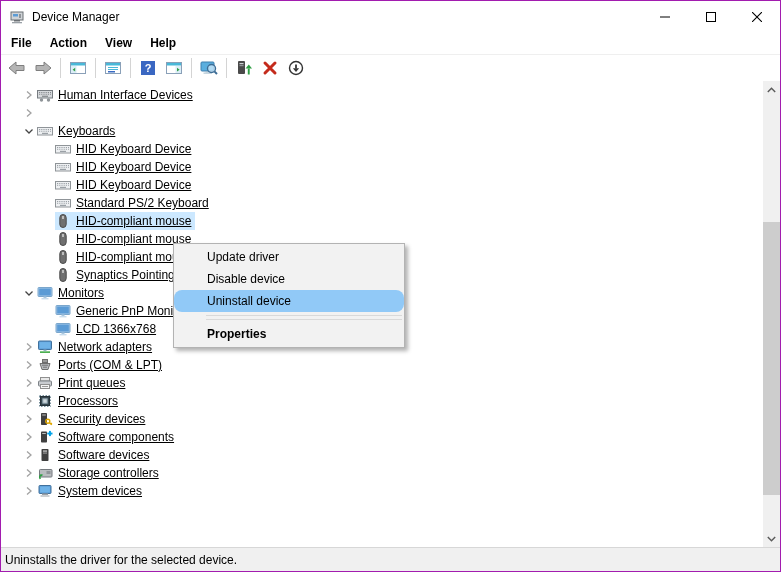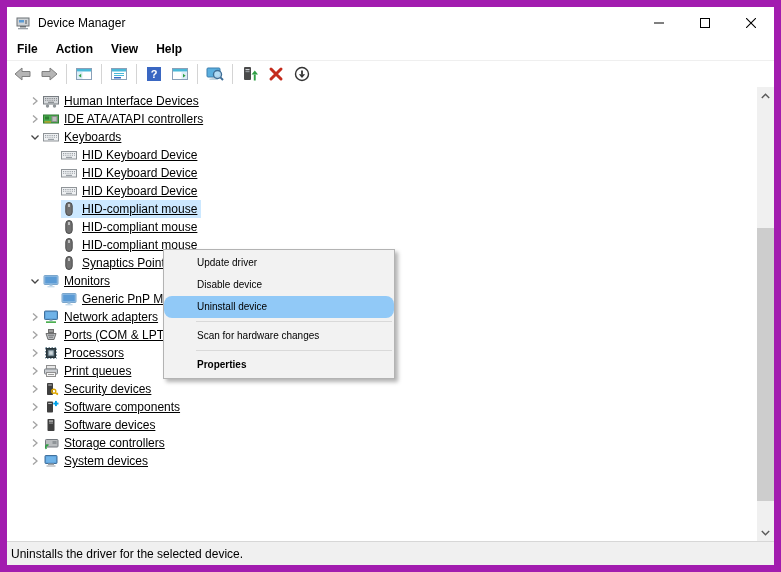--- a/index.html
+++ b/index.html
@@ -1,18 +1,18 @@
 <!DOCTYPE html>
 <html style="--menu-highlight: #91c9f7; --tree-selection: #cce8ff;"><head>
 <meta charset="utf-8">
 <style>
   html,body { margin:0; padding:0; background:#fff; }
   .window {
     position:relative; width:781px; height:572px; box-sizing:border-box;
-    border:7px solid #a21caf; background:#fff; overflow:hidden;
+    border:1px solid #a21caf; background:#fff; overflow:hidden;
     font-family:"Liberation Sans","DejaVu Sans",sans-serif; color:#000;
     -webkit-font-smoothing:antialiased;
   }
   
   .titlebar { height:31px; display:flex; align-items:center; background:#fff; }
   .app-icon { margin-left:8px; width:16px; height:16px; flex:none; }
   .title-text { margin-left:7px; font-size:12px; }
   .controls { margin-left:auto; display:flex; height:100%; }
   .ctl { width:46px; height:100%; display:flex; align-items:center; justify-content:center; }
   
@@ -32,23 +32,23 @@
   .selwrap { display:flex; align-items:center; height:18px; padding-right:4px;text-decoration:underline; }
   .trow.selected .selwrap { background:var(--tree-selection,#cce8ff); }
   .ticon { width:16px; height:16px; flex:none; display:flex; align-items:center; justify-content:center; }
   .tlabel { margin-left:5px; }
   
   .scrollbar { position:absolute; top:0; right:0; bottom:0; width:17px; background:#f0f0f0; }
   .sb-btn { position:absolute; left:0; width:17px; height:17px; display:flex; align-items:center; justify-content:center; }
   .sb-up { top:0; } .sb-down { bottom:0; }
   .sb-thumb { position:absolute; left:0; width:17px; top:141px; height:273px; background:#cdcdcd; }
   
-  .ctx { position:absolute; left:156px; top:242px; width:230px; z-index:20;
+  .ctx { position:absolute; left:172px; top:242px; width:230px; z-index:20;
     background:#f2f2f2; border:1px solid #b3b3b3; box-shadow:3px 3px 4px rgba(0,0,0,0.3);
-    padding:2px 0; font-size:10px; }
+    padding:2px 0; font-size:12px; }
   .ctx-item { height:22px; line-height:22px; padding-left:33px; }
   .ctx-item.hl { background:var(--menu-highlight,#91c9f7);border-radius:8px; }
   .ctx-item.bold { font-weight:bold; }
   .ctx-sep { height:1px; background:#d9d9d9; margin:3px 2px 3px 32px; }
   
   .statusbar { position:absolute; left:0; right:0; bottom:0; height:24px; box-sizing:border-box;
     background:#f0f0f0; border-top:1px solid #d7d7d7; display:flex; align-items:center;
     padding-left:4px; font-size:12px; }
 </style>
 </head>
@@ -213,31 +213,20 @@
             <span class="tlabel">Human Interface Devices</span>
           </span>
         </div>
         <div class="trow">
           <span class="spacer" style="width: 20px;"></span>
           <span class="twisty">
             <svg width="16" height="16" viewBox="0 0 16 16">
               <polyline points="6,4.5 10,8 6,11.5" fill="none" stroke="#a2a2a2" stroke-width="1.3"></polyline>
             </svg>
           </span>
-          <span class="selwrap">
-            <span class="ticon">
-              <svg width="16" height="16" viewBox="0 0 16 16">
-                <rect x="0.5" y="4" width="15" height="8" fill="#4caf50" stroke="#2e7d32"></rect>
-                <rect x="9" y="5.5" width="5" height="5" fill="#bdbdbd" stroke="#8d8d8d"></rect>
-                <rect x="1.5" y="10.3" width="6.5" height="1.3" fill="#c9a227"></rect>
-                <rect x="2" y="5.5" width="4" height="3" fill="#2e7d32"></rect>
-              </svg>
-            </span>
-            <span class="tlabel">IDE ATA/ATAPI controllers</span>
-          </span>
         </div>
         <div class="trow">
           <span class="spacer" style="width: 20px;"></span>
           <span class="twisty">
             <svg width="16" height="16" viewBox="0 0 16 16">
               <polyline points="4.5,6.5 8,10 11.5,6.5" fill="none" stroke="#454545" stroke-width="1.3"></polyline>
             </svg>
           </span>
           <span class="selwrap">
             <span class="ticon">
@@ -289,20 +278,35 @@
               <svg width="16" height="16" viewBox="0 0 16 16">
                 <rect x="0.5" y="4.5" width="15" height="7.5" fill="#eef0f2" stroke="#8f9498"></rect>
                 <line x1="2" y1="6.5" x2="14" y2="6.5" stroke="#9aa0a6" stroke-width="1.1" stroke-dasharray="1.2,1"></line>
                 <line x1="2" y1="8.3" x2="14" y2="8.3" stroke="#9aa0a6" stroke-width="1.1" stroke-dasharray="1.2,1"></line>
                 <rect x="5" y="9.8" width="6" height="1.2" fill="#9aa0a6"></rect>
               </svg>
             </span>
             <span class="tlabel">HID Keyboard Device</span>
           </span>
         </div>
+        <div class="trow">
+          <span class="spacer" style="width: 38px;"></span>
+          <span class="twisty"></span>
+          <span class="selwrap">
+            <span class="ticon">
+              <svg width="16" height="16" viewBox="0 0 16 16">
+                <rect x="0.5" y="4.5" width="15" height="7.5" fill="#eef0f2" stroke="#8f9498"></rect>
+                <line x1="2" y1="6.5" x2="14" y2="6.5" stroke="#9aa0a6" stroke-width="1.1" stroke-dasharray="1.2,1"></line>
+                <line x1="2" y1="8.3" x2="14" y2="8.3" stroke="#9aa0a6" stroke-width="1.1" stroke-dasharray="1.2,1"></line>
+                <rect x="5" y="9.8" width="6" height="1.2" fill="#9aa0a6"></rect>
+              </svg>
+            </span>
+            <span class="tlabel">Standard PS/2 Keyboard</span>
+          </span>
+        </div>
         <div class="trow selected">
           <span class="spacer" style="width: 38px;"></span>
           <span class="twisty"></span>
           <span class="selwrap">
             <span class="ticon">
               <svg width="16" height="16" viewBox="0 0 16 16">
                 <rect x="4.8" y="1.5" width="6.4" height="13" rx="3.2" fill="#707070" stroke="#4c4c4c"></rect>
                 <line x1="8" y1="3" x2="8" y2="6" stroke="#e9e9e9" stroke-width="1.3"></line>
               </svg>
             </span>
@@ -373,20 +377,35 @@
           <span class="selwrap">
             <span class="ticon">
               <svg width="16" height="16" viewBox="0 0 16 16">
                 <rect x="1" y="2.5" width="14" height="9" rx="0.8" fill="#9dc3e6" stroke="#7aa6cc"></rect>
                 <rect x="2.2" y="3.6" width="11.6" height="6.8" fill="#5b9bd5"></rect>
                 <rect x="6.5" y="11.5" width="3" height="1.5" fill="#aac8e0"></rect>
                 <rect x="4.5" y="13" width="7" height="1.4" fill="#c8dcec"></rect>
               </svg>
             </span>
             <span class="tlabel">Generic PnP Monitor</span>
+          </span>
+        </div>
+        <div class="trow">
+          <span class="spacer" style="width: 38px;"></span>
+          <span class="twisty"></span>
+          <span class="selwrap">
+            <span class="ticon">
+              <svg width="16" height="16" viewBox="0 0 16 16">
+                <rect x="1" y="2.5" width="14" height="9" rx="0.8" fill="#9dc3e6" stroke="#7aa6cc"></rect>
+                <rect x="2.2" y="3.6" width="11.6" height="6.8" fill="#5b9bd5"></rect>
+                <rect x="6.5" y="11.5" width="3" height="1.5" fill="#aac8e0"></rect>
+                <rect x="4.5" y="13" width="7" height="1.4" fill="#c8dcec"></rect>
+              </svg>
+            </span>
+            <span class="tlabel">LCD 1366x768</span>
           </span>
         </div>
         <div class="trow">
           <span class="spacer" style="width: 20px;"></span>
           <span class="twisty">
             <svg width="16" height="16" viewBox="0 0 16 16">
               <polyline points="6,4.5 10,8 6,11.5" fill="none" stroke="#a2a2a2" stroke-width="1.3"></polyline>
             </svg>
           </span>
           <span class="selwrap">
@@ -428,45 +447,45 @@
         <div class="trow">
           <span class="spacer" style="width: 20px;"></span>
           <span class="twisty">
             <svg width="16" height="16" viewBox="0 0 16 16">
               <polyline points="6,4.5 10,8 6,11.5" fill="none" stroke="#a2a2a2" stroke-width="1.3"></polyline>
             </svg>
           </span>
           <span class="selwrap">
             <span class="ticon">
               <svg width="16" height="16" viewBox="0 0 16 16">
-                <rect x="2.5" y="2.5" width="11" height="11" fill="none" stroke="#78909c" stroke-dasharray="1.5,1.5"></rect>
-                <rect x="3.5" y="3.5" width="9" height="9" fill="#37474f" stroke="#263238"></rect>
-                <rect x="5.8" y="5.8" width="4.4" height="4.4" fill="#cfd8dc" stroke="#90a4ae"></rect>
-              </svg>
-            </span>
-            <span class="tlabel">Processors</span>
-          </span>
-        </div>
-        <div class="trow">
-          <span class="spacer" style="width: 20px;"></span>
-          <span class="twisty">
-            <svg width="16" height="16" viewBox="0 0 16 16">
-              <polyline points="6,4.5 10,8 6,11.5" fill="none" stroke="#a2a2a2" stroke-width="1.3"></polyline>
-            </svg>
-          </span>
-          <span class="selwrap">
-            <span class="ticon">
-              <svg width="16" height="16" viewBox="0 0 16 16">
                 <rect x="3.5" y="2.5" width="9" height="3.5" fill="#e8e8e8" stroke="#8f8f8f"></rect>
                 <rect x="1.5" y="6" width="13" height="5" rx="0.8" fill="#c9ccd0" stroke="#7d8287"></rect>
                 <rect x="3.5" y="9.5" width="9" height="4" fill="#f5f5f5" stroke="#8f8f8f"></rect>
                 <line x1="5" y1="11.5" x2="11" y2="11.5" stroke="#9a9a9a"></line>
               </svg>
             </span>
             <span class="tlabel">Print queues</span>
+          </span>
+        </div>
+        <div class="trow">
+          <span class="spacer" style="width: 20px;"></span>
+          <span class="twisty">
+            <svg width="16" height="16" viewBox="0 0 16 16">
+              <polyline points="6,4.5 10,8 6,11.5" fill="none" stroke="#a2a2a2" stroke-width="1.3"></polyline>
+            </svg>
+          </span>
+          <span class="selwrap">
+            <span class="ticon">
+              <svg width="16" height="16" viewBox="0 0 16 16">
+                <rect x="2.5" y="2.5" width="11" height="11" fill="none" stroke="#78909c" stroke-dasharray="1.5,1.5"></rect>
+                <rect x="3.5" y="3.5" width="9" height="9" fill="#37474f" stroke="#263238"></rect>
+                <rect x="5.8" y="5.8" width="4.4" height="4.4" fill="#cfd8dc" stroke="#90a4ae"></rect>
+              </svg>
+            </span>
+            <span class="tlabel">Processors</span>
           </span>
         </div>
         <div class="trow">
           <span class="spacer" style="width: 20px;"></span>
           <span class="twisty">
             <svg width="16" height="16" viewBox="0 0 16 16">
               <polyline points="6,4.5 10,8 6,11.5" fill="none" stroke="#a2a2a2" stroke-width="1.3"></polyline>
             </svg>
           </span>
           <span class="selwrap">
@@ -573,21 +592,20 @@
           </svg>
         </div>
     </div>
   </div>
 
   <div class="ctx" id="ctx">
       <div class="ctx-item">Update driver</div>
       <div class="ctx-item">Disable device</div>
       <div class="ctx-item hl">Uninstall device</div>
       <div class="ctx-sep"></div>
-      <div class="ctx-item">Scan for hardware changes</div>
       <div class="ctx-sep"></div>
       <div class="ctx-item bold">Properties</div>
     </div>
 
   <div class="statusbar">
     <span>Uninstalls the driver for the selected device.</span>
   </div>
 
 </div>
 

